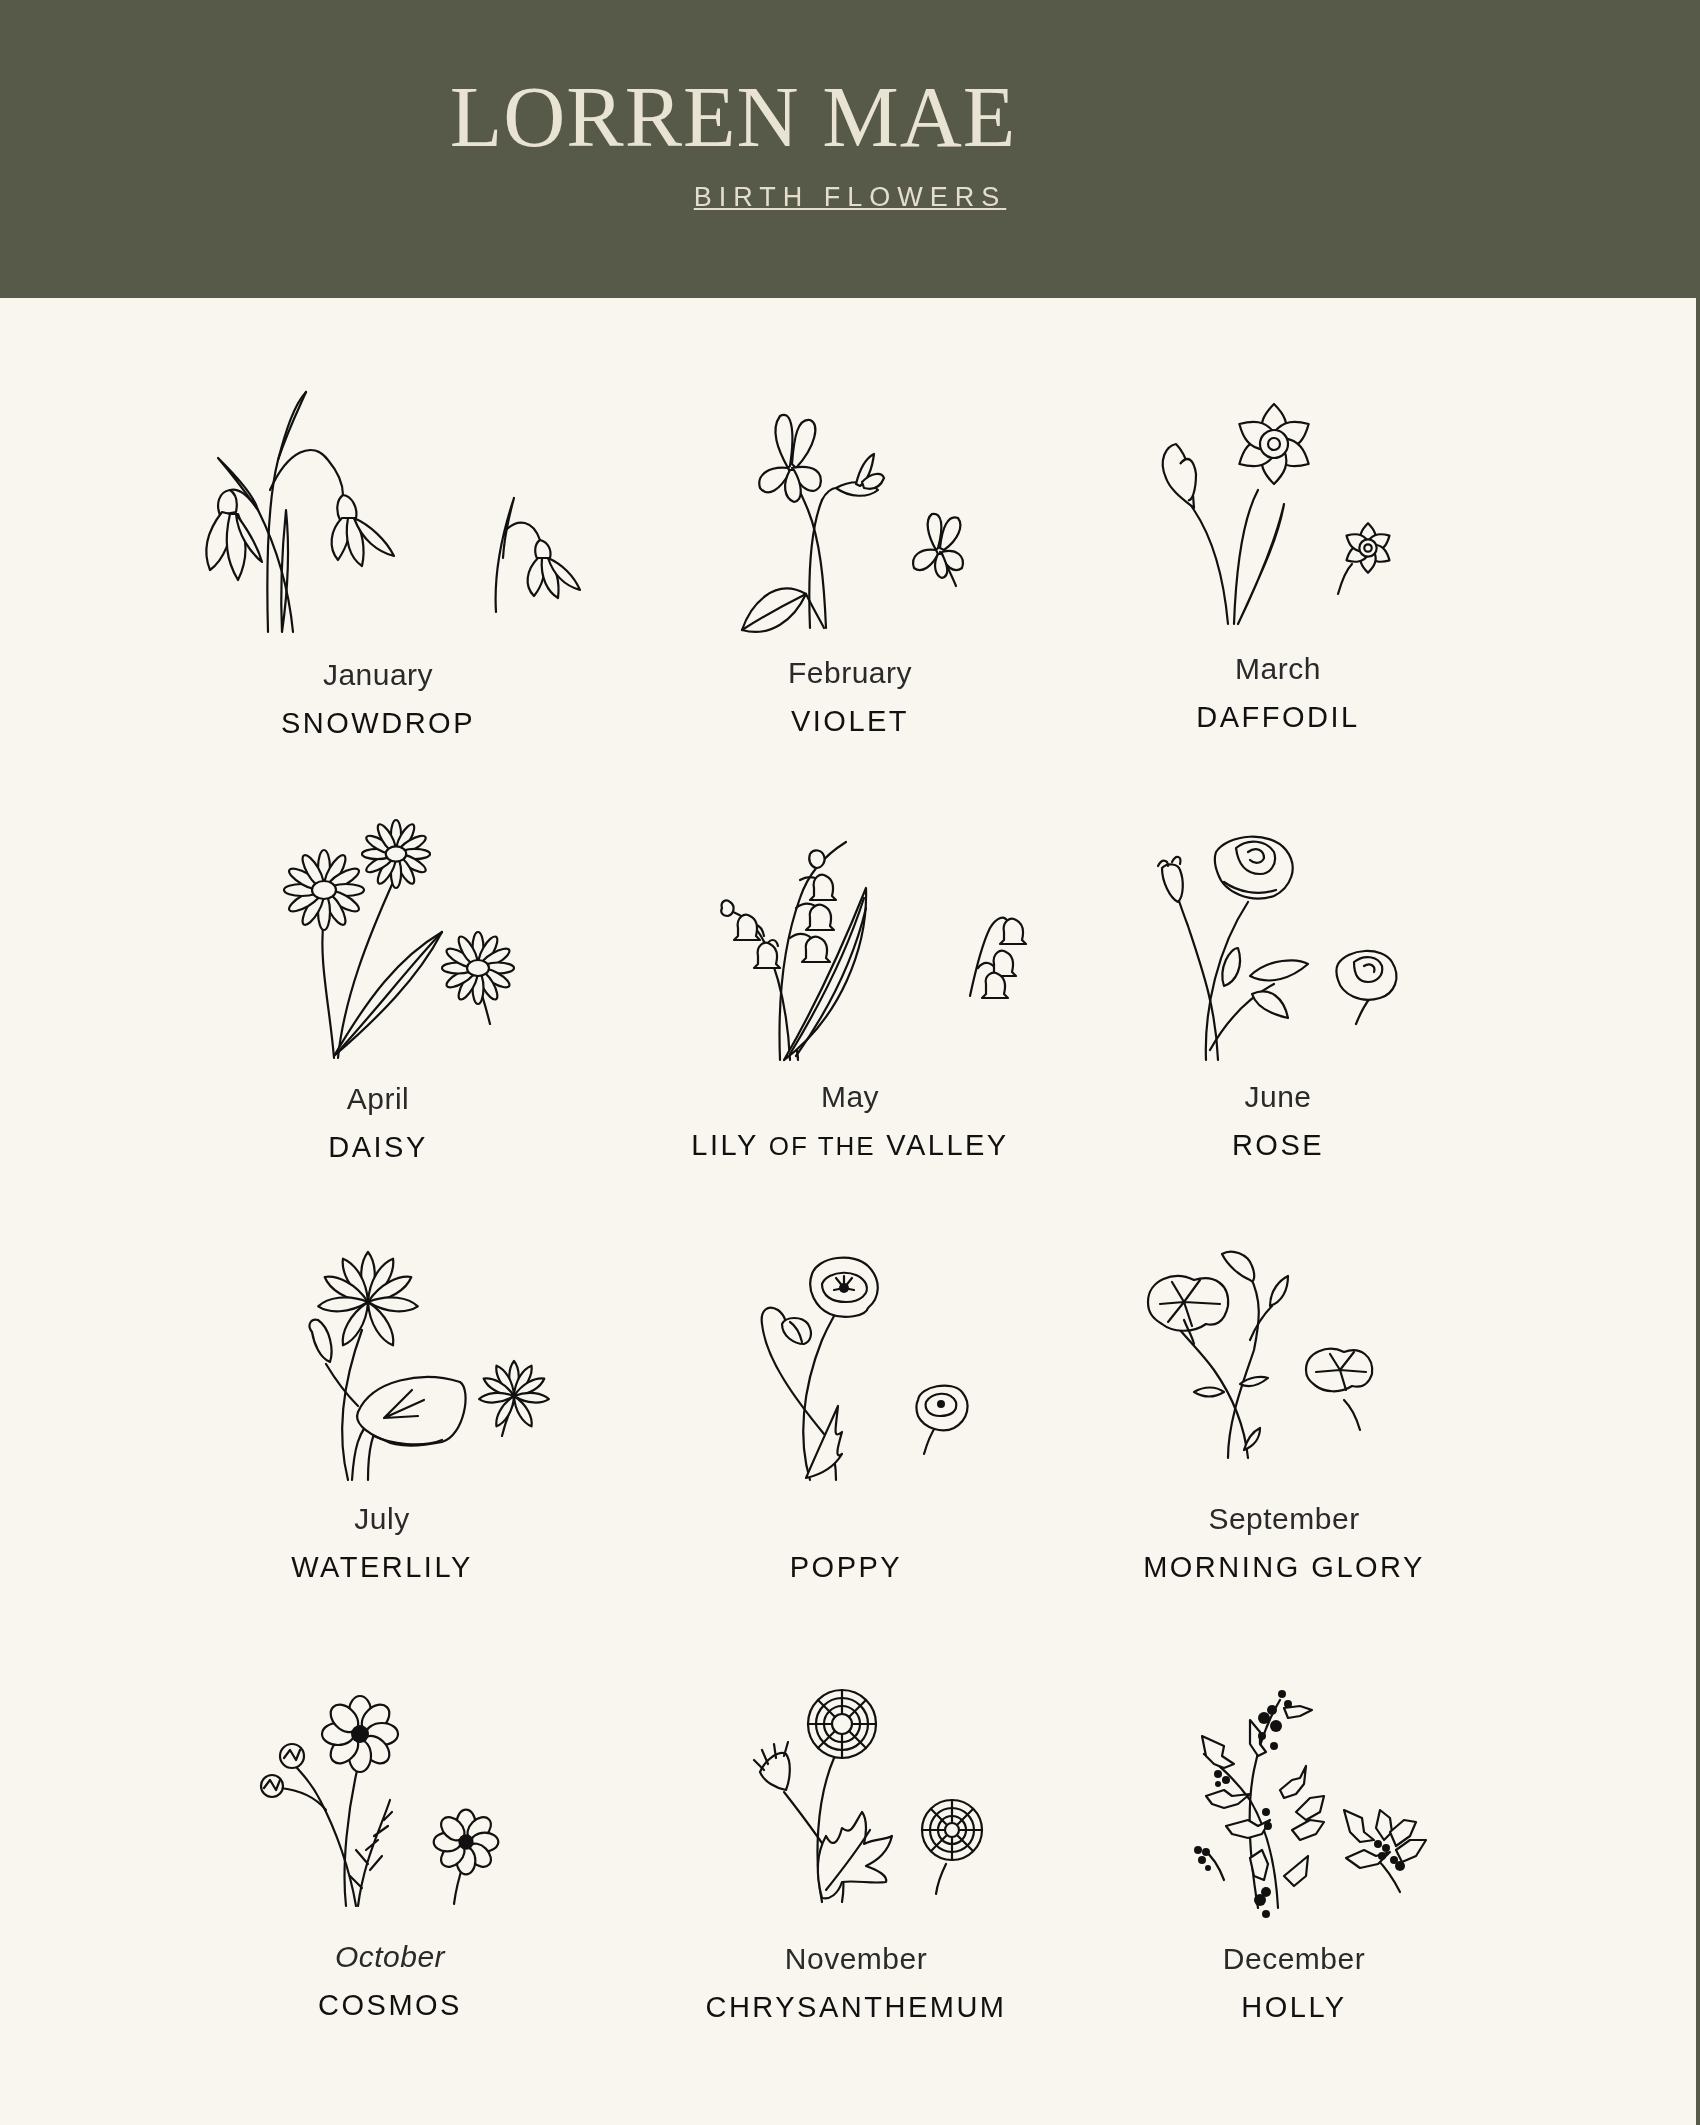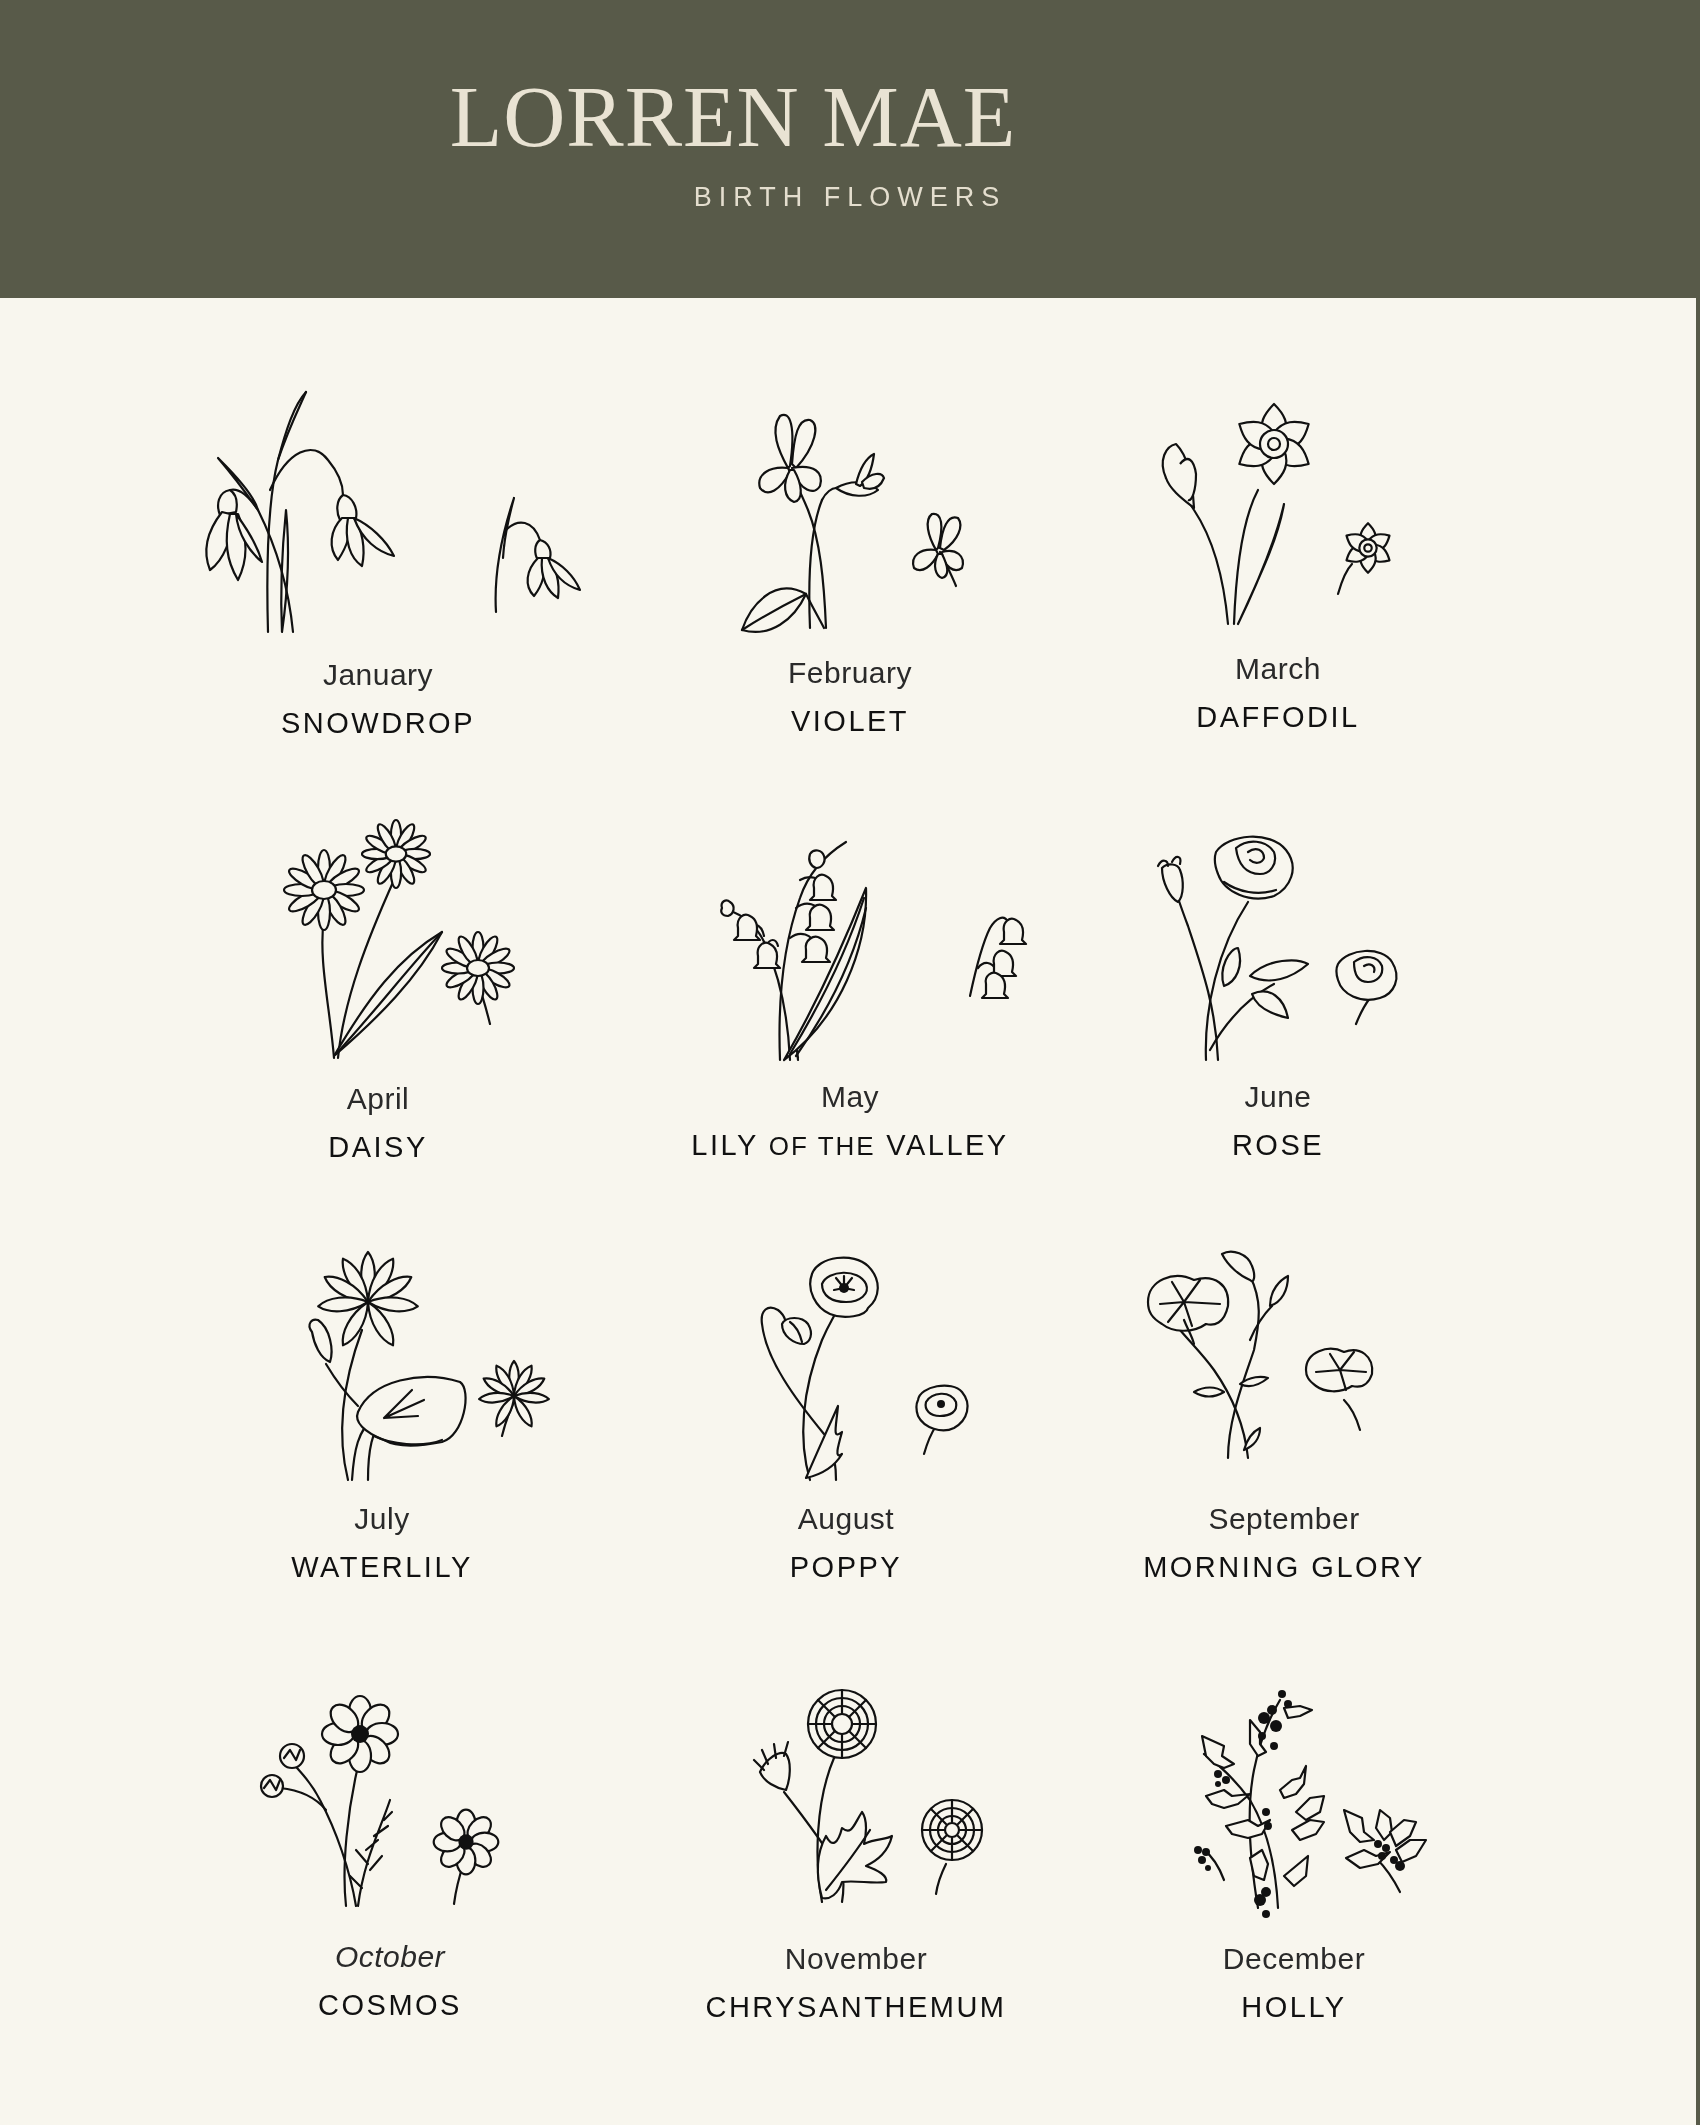--- a/index.html
+++ b/index.html
@@ -20,20 +20,21 @@
   .brand {
     position: absolute; left: 0; top: 72px; width: 1466px; text-align: center;
     font-family: "Liberation Serif", "DejaVu Serif", serif;
     font-size: 86px; line-height: 90px; letter-spacing: 1px;
     color: #E9E3D3; font-weight: normal;
   }
   .subtitle {
     position: absolute; left: 0; top: 182px; width: 1700px; text-align: center;
     font-size: 27px; line-height: 30px; letter-spacing: 7px;
     color: #E4DECE;
+    text-decoration: underline;
   }
   .cell {
     position: absolute; width: 480px; height: 440px;
   }
   .cell svg.art {
     position: absolute; left: 0; top: 0; width: 480px; height: 300px;
     overflow: visible;
   }
   .cell svg.art * { vector-effect: non-scaling-stroke; }
   .month {
@@ -318,21 +319,20 @@
     <path class="petal" d="M200 238 C212 210 224 184 232 166 C230 188 226 200 236 192 C232 206 228 220 236 214 C230 224 218 234 200 238Z"></path>
     <path class="petal" d="M206 34 C212 16 248 12 262 26 C276 40 274 58 262 68 C260 76 238 80 224 74 C210 68 200 50 206 34Z"></path>
     <path class="petal" d="M216 44 C222 30 252 28 260 44 C264 54 254 62 240 62 C226 62 216 56 216 44Z"></path>
     <circle class="inkf" cx="238" cy="48" r="5"></circle>
     <path class="ink" d="M238 48 L230 38 M238 48 L238 36 M238 48 L246 38 M238 48 L228 50 M238 48 L248 50"></path>
     <path class="ink" d="M318 214 C322 200 326 192 330 186"></path>
     <path class="petal" d="M312 160 C314 146 346 140 356 152 C366 164 362 180 348 188 C336 194 318 188 312 176 C310 170 310 164 312 160Z"></path>
     <path class="petal" d="M320 162 C326 152 344 150 350 162 C352 172 344 176 334 176 C324 176 318 170 320 162Z"></path>
     <circle class="inkf" cx="335" cy="164" r="4"></circle>
   </svg>
-  <div class="month" style="top:262px;">August</div>
   <div class="fname" style="top:310px;">POPPY</div>
 </div>
 
 <div class="cell" style="left:1044px; top:1240px;">
   <svg class="art" viewBox="0 0 480 300">
     <path class="ink" d="M184 218 C184 180 200 140 210 110 C216 80 218 60 206 36 C200 28 190 20 180 16"></path>
     <path class="ink" d="M204 218 C200 180 184 150 170 130 C160 116 148 104 136 90"></path>
     <path class="ink" d="M206 100 C212 86 220 74 228 66"></path>
     <path class="petal" d="M178 14 C188 8 204 14 208 26 C212 36 210 44 206 40 C196 36 184 26 178 14Z"></path>
     <path class="petal" d="M226 66 C226 50 236 40 244 36 C244 50 238 62 226 66Z"></path>

